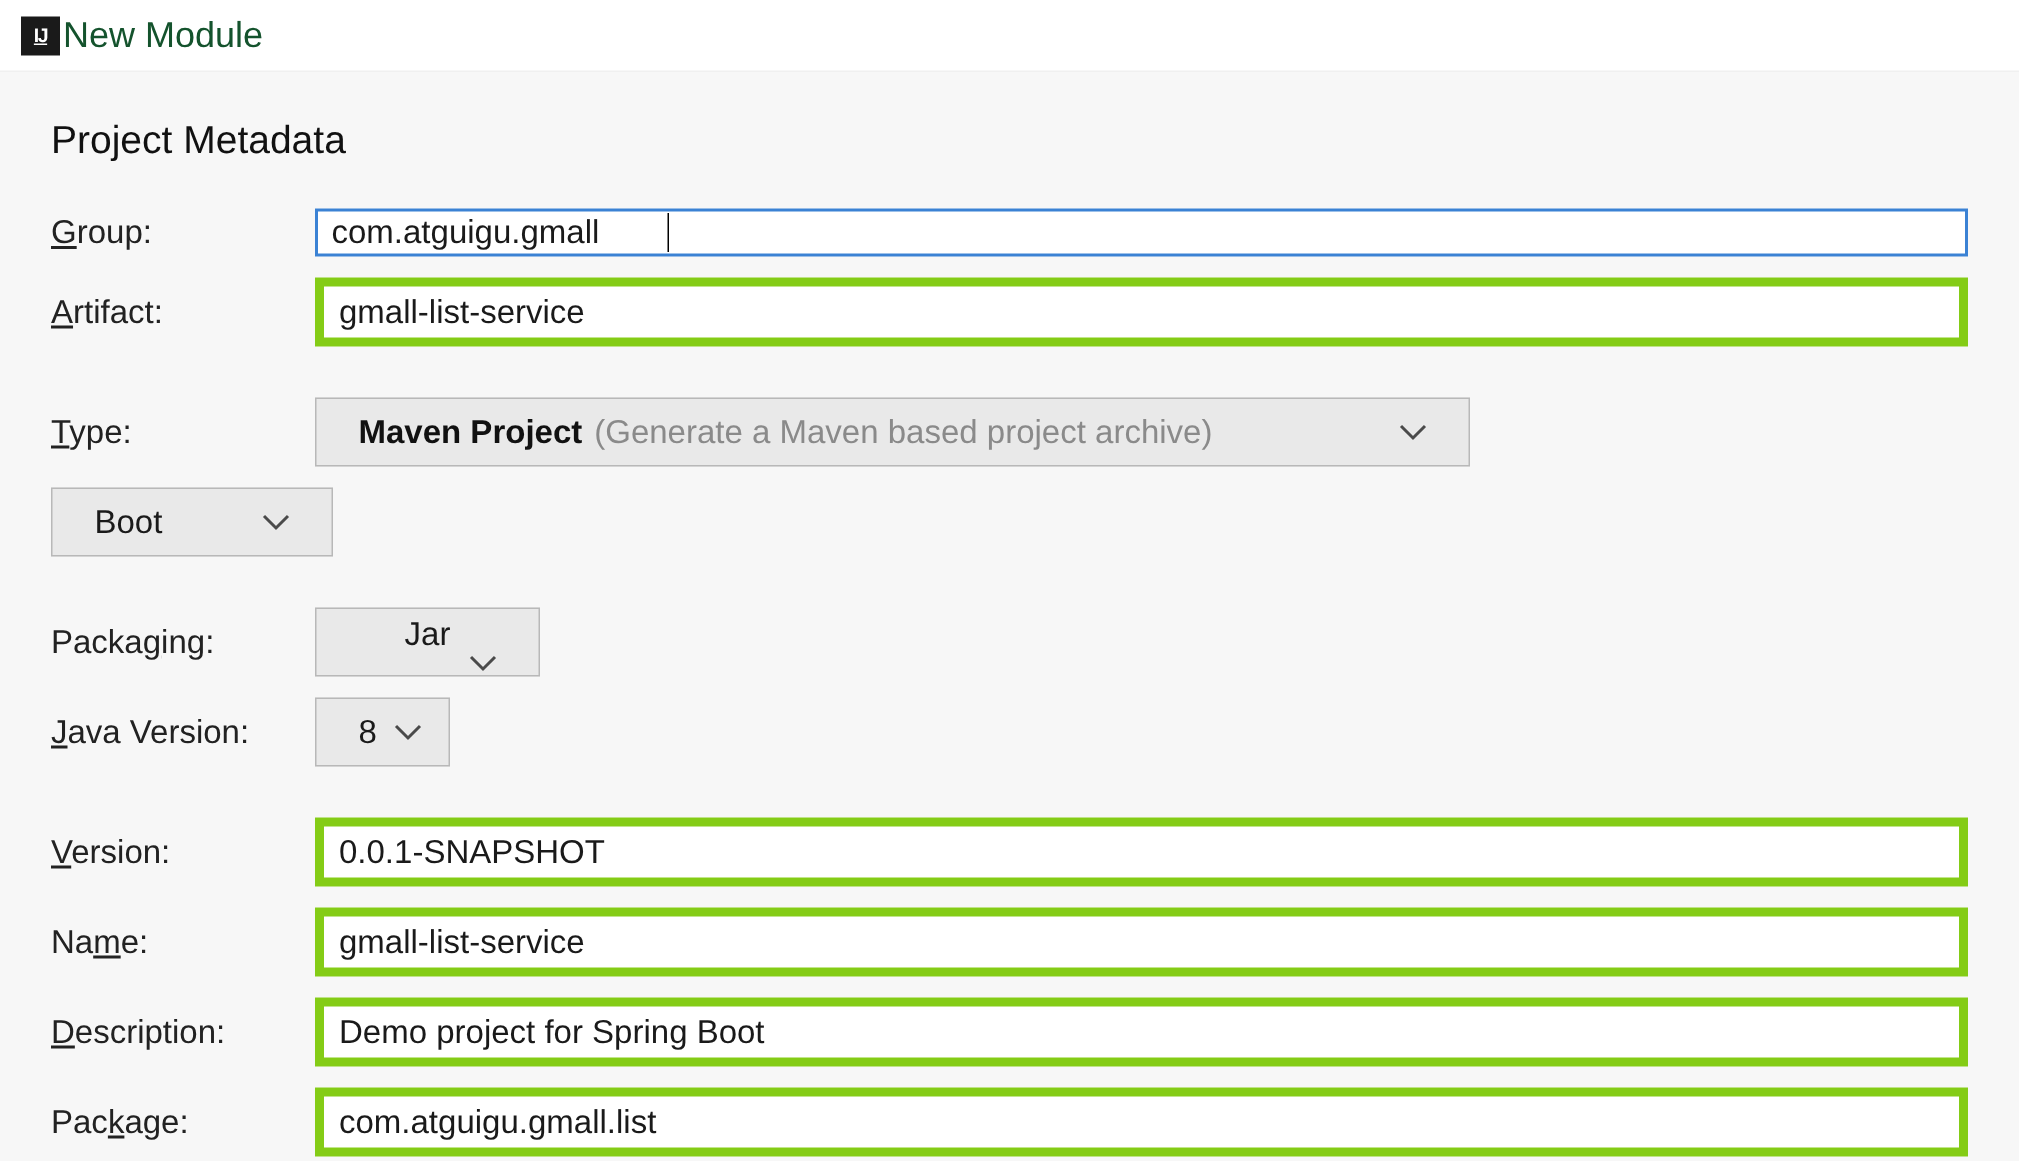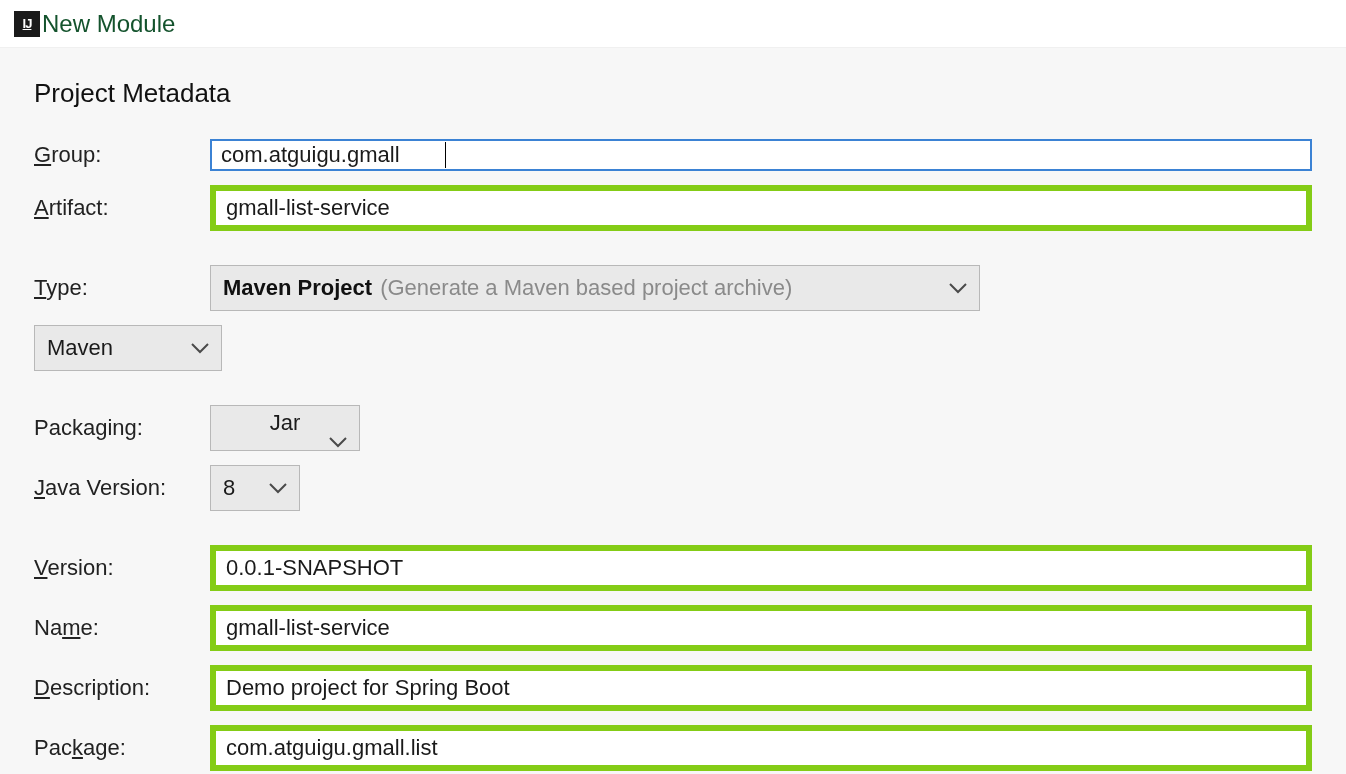--- a/index.html
+++ b/index.html
@@ -81,21 +81,21 @@
     }
     .gap-row {
       height: 20px;
     }
     .dropdown {
       display: flex;
       align-items: center;
       height: 46px;
       border: 1px solid #b8b8b8;
       background: #e9e9e9;
-      padding: 4px 12px;
+      padding: 4px 28px;
       font-size: 22px;
       cursor: pointer;
       position: relative;
     }
     .dropdown-wide {
       width: 770px;
     }
     .dropdown-lang {
       width: 188px;
     }
@@ -185,21 +185,21 @@
       <span class="chevron">
         <svg viewBox="0 0 18 12">
             <path d="M1 2 L9 10 L17 2" stroke="#4a4a4a" stroke-width="2" fill="none"></path>
           </svg>
       </span>
     </div>
   </div>
 
   <div class="form-row">
     <div class="dropdown dropdown-lang">
-      <span>Maven</span>
+      <span>Boot</span>
       <span class="chevron">
         <svg viewBox="0 0 18 12">
             <path d="M1 2 L9 10 L17 2" stroke="#4a4a4a" stroke-width="2" fill="none"></path>
           </svg>
       </span>
     </div>
   </div>
 
   <div class="gap-row"></div>
 

